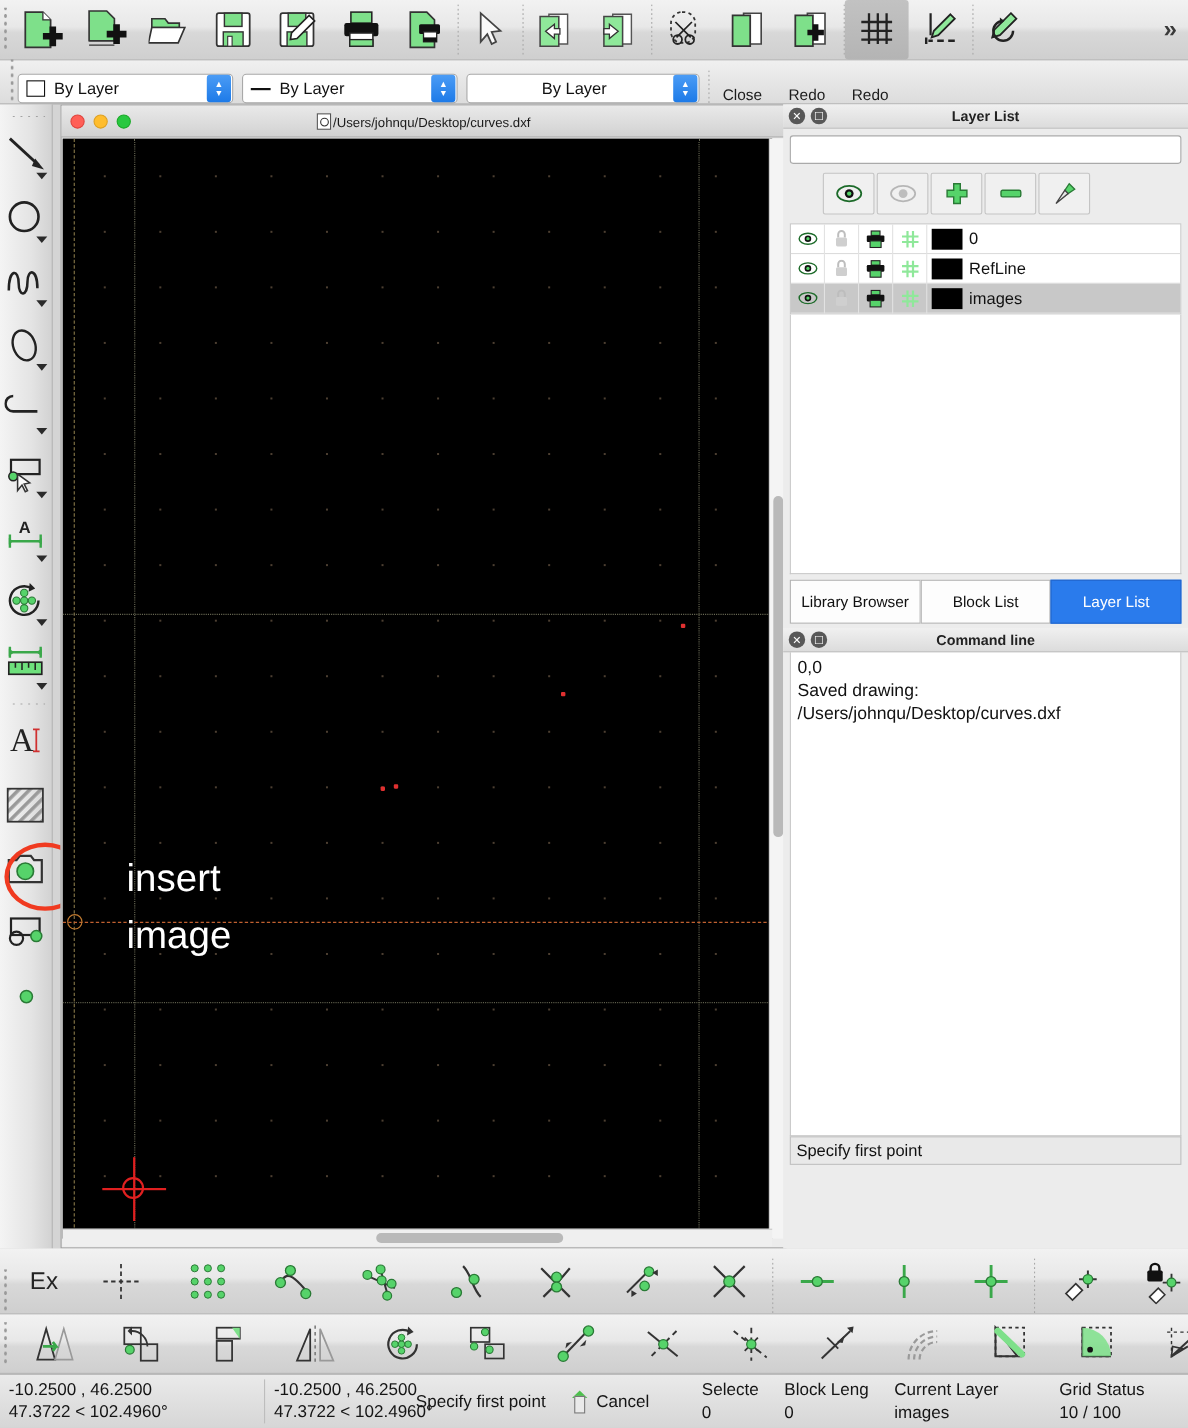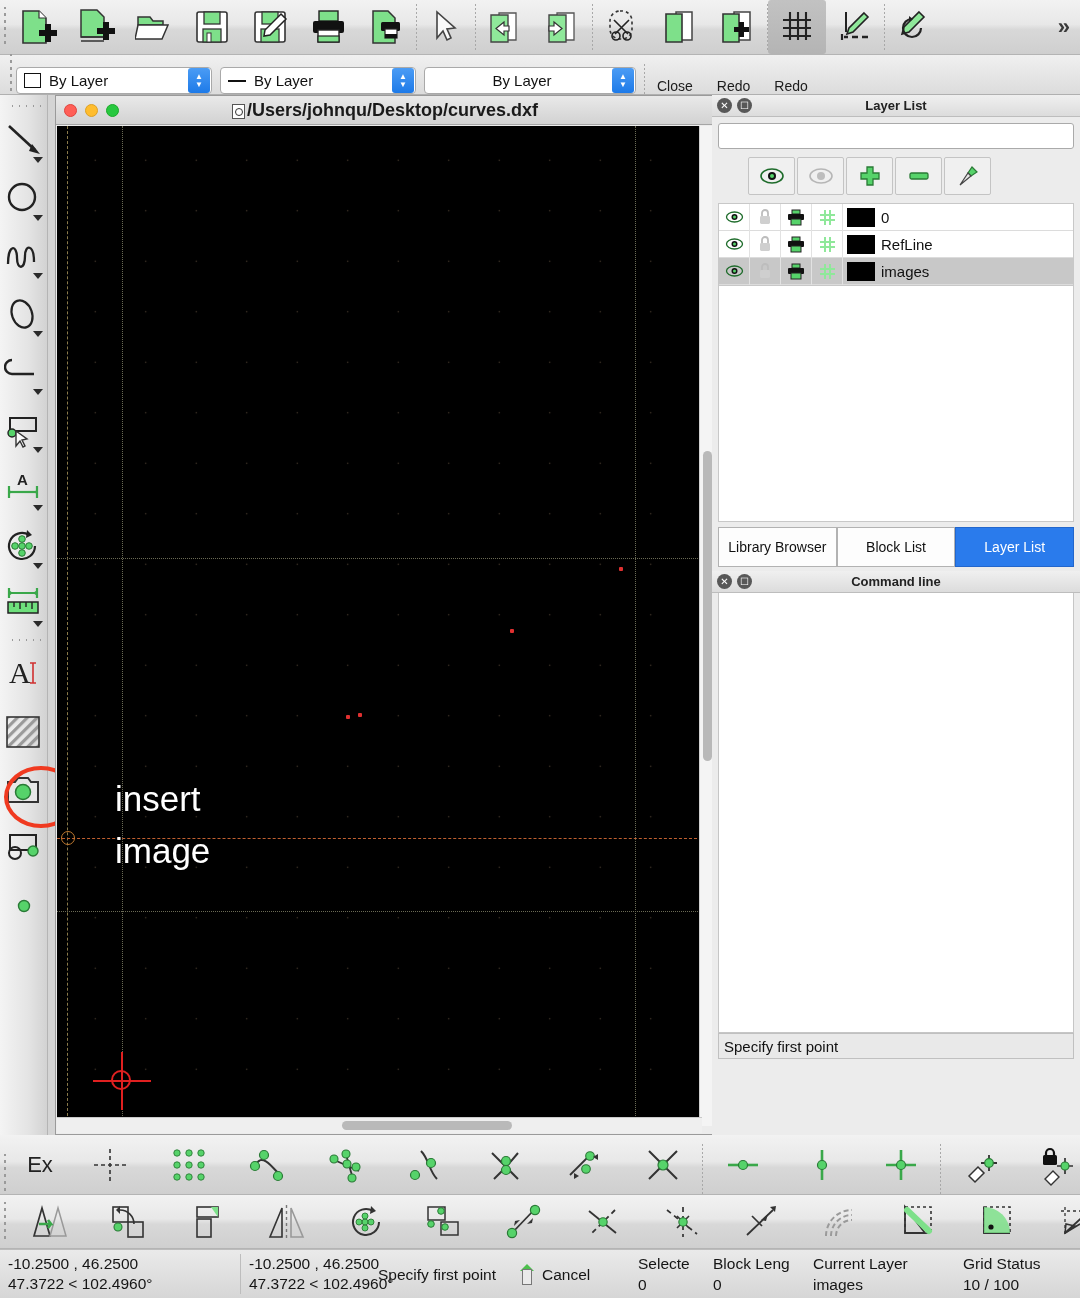--- a/index.html
+++ b/index.html
@@ -92,21 +92,21 @@
     height:29px; background: linear-gradient(to bottom,#e9e9e9,#d2d2d2);
     border-bottom:1px solid #a5a5a5; display:flex; align-items:center;
     position:relative;
   }
   .tl { width:13px; height:13px; border-radius:50%; margin-left:8px; }
   .tl.r{background:#ff5f57;border:1px solid #e0443e;}
   .tl.y{background:#ffbd2e;border:1px solid #dea123;}
   .tl.g{background:#28c840;border:1px solid #1aab29;}
   #titletext {
     position:absolute; left:0; right:0; text-align:center;
-    font-size:18px; color:#1a1a1a; pointer-events:none;font-weight:bold;
+    font-size:12px; color:#1a1a1a; pointer-events:none;
   }
   #doc-icon { display:inline-block; width:13px;height:15px;background:#fff;
     border:1px solid #555; vertical-align:-3px; margin-right:2px; position:relative;}
   #doc-icon:after{content:"";position:absolute;left:2px;top:3px;width:6px;height:6px;
     border:1.4px solid #333;border-radius:50%;}
   #canvas { position:absolute; left:1px; top:30px; width:645px; height:1000px;
     background:#000; overflow:hidden; }
   #hscroll { position:absolute; left:1px; bottom:1px; width:645px; height:16px;
     background:#efefef; border-top:1px solid #c9c9c9;}
   #hscroll .thumb{position:absolute;left:285px;top:3px;width:170px;height:9px;
@@ -664,20 +664,22 @@
       <div class="tab">Block List</div>
       <div class="tab active">Layer List</div>
     </div>
 
     <div class="dockhdr" id="cmdhdr">
       <span class="dockbtn">✕</span>
       <span class="dockbtn">☐</span>
       <span class="dtitle">Command line</span>
     </div>
     <div id="cmdout">
+      <div>0,0</div>
+      <div>Saved drawing: /Users/johnqu/Desktop/curves.dxf</div>
     </div>
     <div id="cmdin">Specify first point</div>
   </div>
 
   <div id="bottom1" class="tbar">
     <div class="grip"></div>
     <div class="bbtn sm">
         <span style="font-size:22px;color:#222">Ex</span>
       </div>
     <div class="bbtn">

